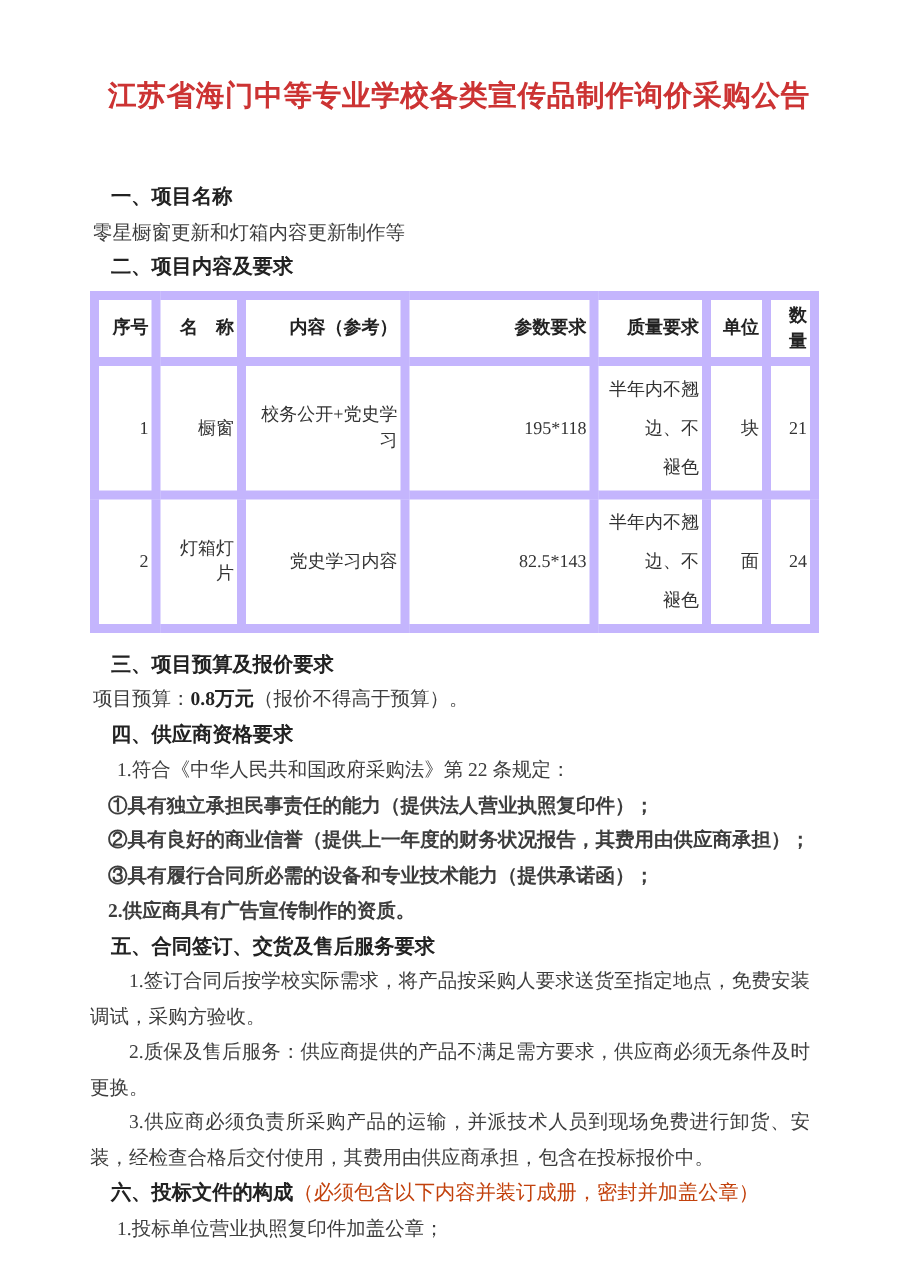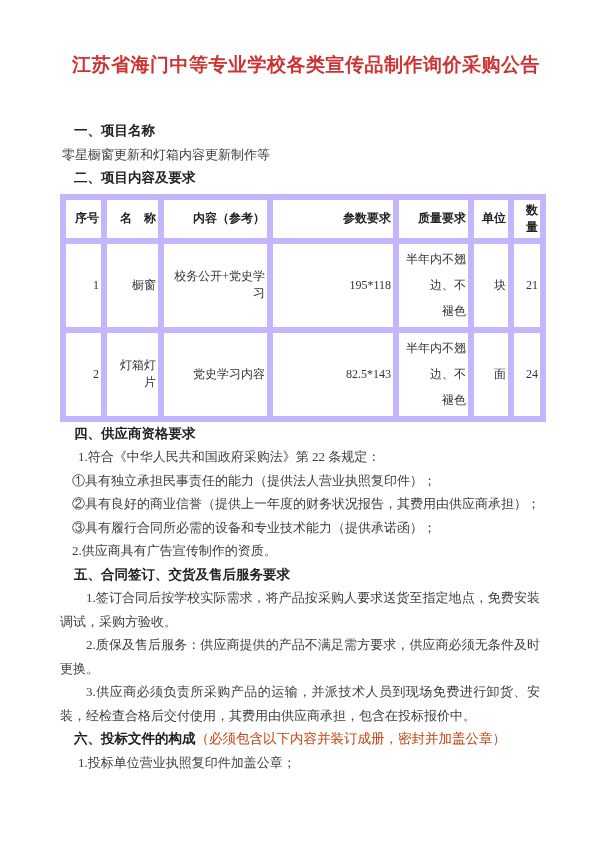--- a/index.html
+++ b/index.html
@@ -35,21 +35,21 @@
     font-weight: normal;
     color: #c2410c;
   }
   .line {
     font-size: 13px;
     line-height: 23.5px;
     text-align: justify;
   }
   .first-sec { margin-top: 41px; }
   .indent-0 { text-indent: 2px; }
-  .indent-sm { text-indent: 12px; }
+  .indent-sm { text-indent: 12px; font-weight: bold; }
   .indent-md { text-indent: 18px; }
   .indent-lg { text-indent: 26px; }
   .budget-value { font-weight: bold; color: #222222; }
   .after-table { margin-top: 9px; }
 
   table.items-table {
     width: 100%;
     border-collapse: collapse;
     table-layout: fixed;
     margin-top: 4px;
@@ -125,20 +125,22 @@
         <td>党史学习内容</td>
         <td>82.5*143</td>
         <td class="quality">半年内不翘边、不
 褪色</td>
         <td>面</td>
         <td>24</td>
       </tr>
     </tbody>
   </table>
 
+  <div class="sec-heading after-table">三、项目预算及报价要求</div>
+  <p class="line indent-0"><span>项目预算：</span><span class="budget-value">0.8万元</span><span>（报价不得高于预算）。</span></p>
 
   <div class="sec-heading">四、供应商资格要求</div>
   <p class="line indent-md">1.符合《中华人民共和国政府采购法》第 22 条规定：</p>
   <p class="line indent-sm">①具有独立承担民事责任的能力（提供法人营业执照复印件）；</p>
   <p class="line indent-sm">②具有良好的商业信誉（提供上一年度的财务状况报告，其费用由供应商承担）；</p>
   <p class="line indent-sm">③具有履行合同所必需的设备和专业技术能力（提供承诺函）；</p>
   <p class="line indent-sm">2.供应商具有广告宣传制作的资质。</p>
 
   <div class="sec-heading">五、合同签订、交货及售后服务要求</div>
   <p class="line indent-lg">1.签订合同后按学校实际需求，将产品按采购人要求送货至指定地点，免费安装调试，采购方验收。</p>

